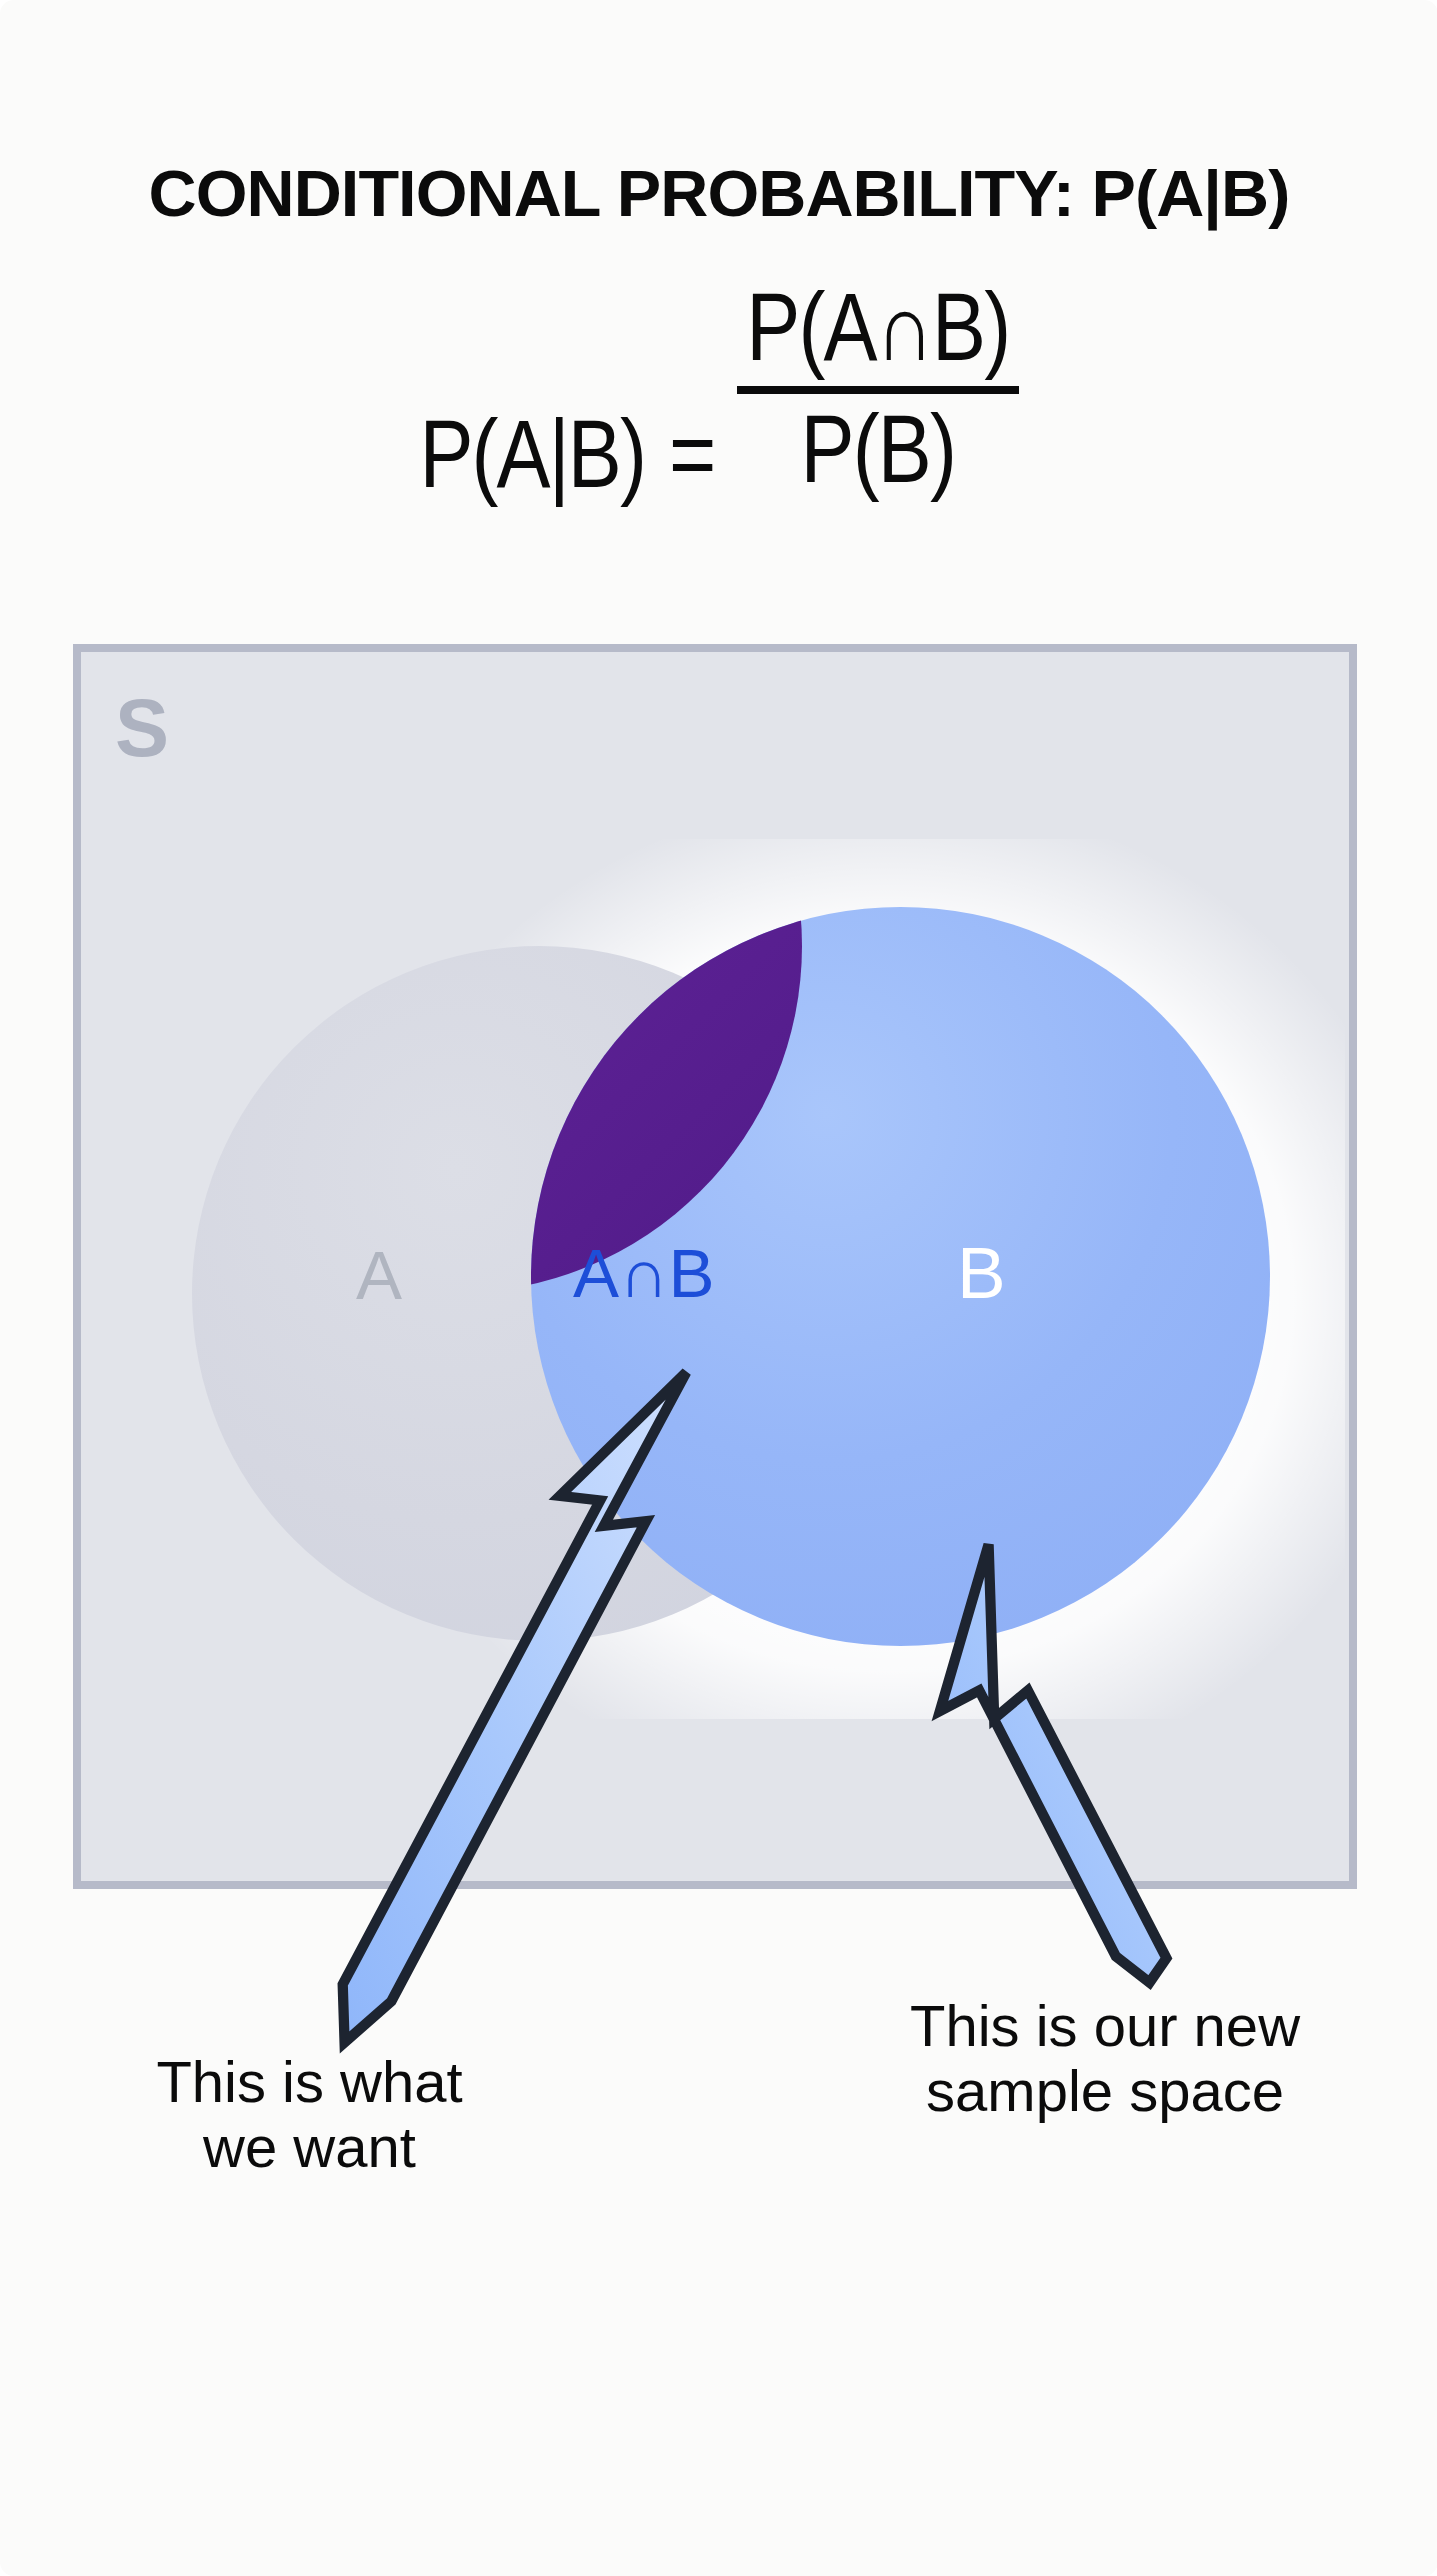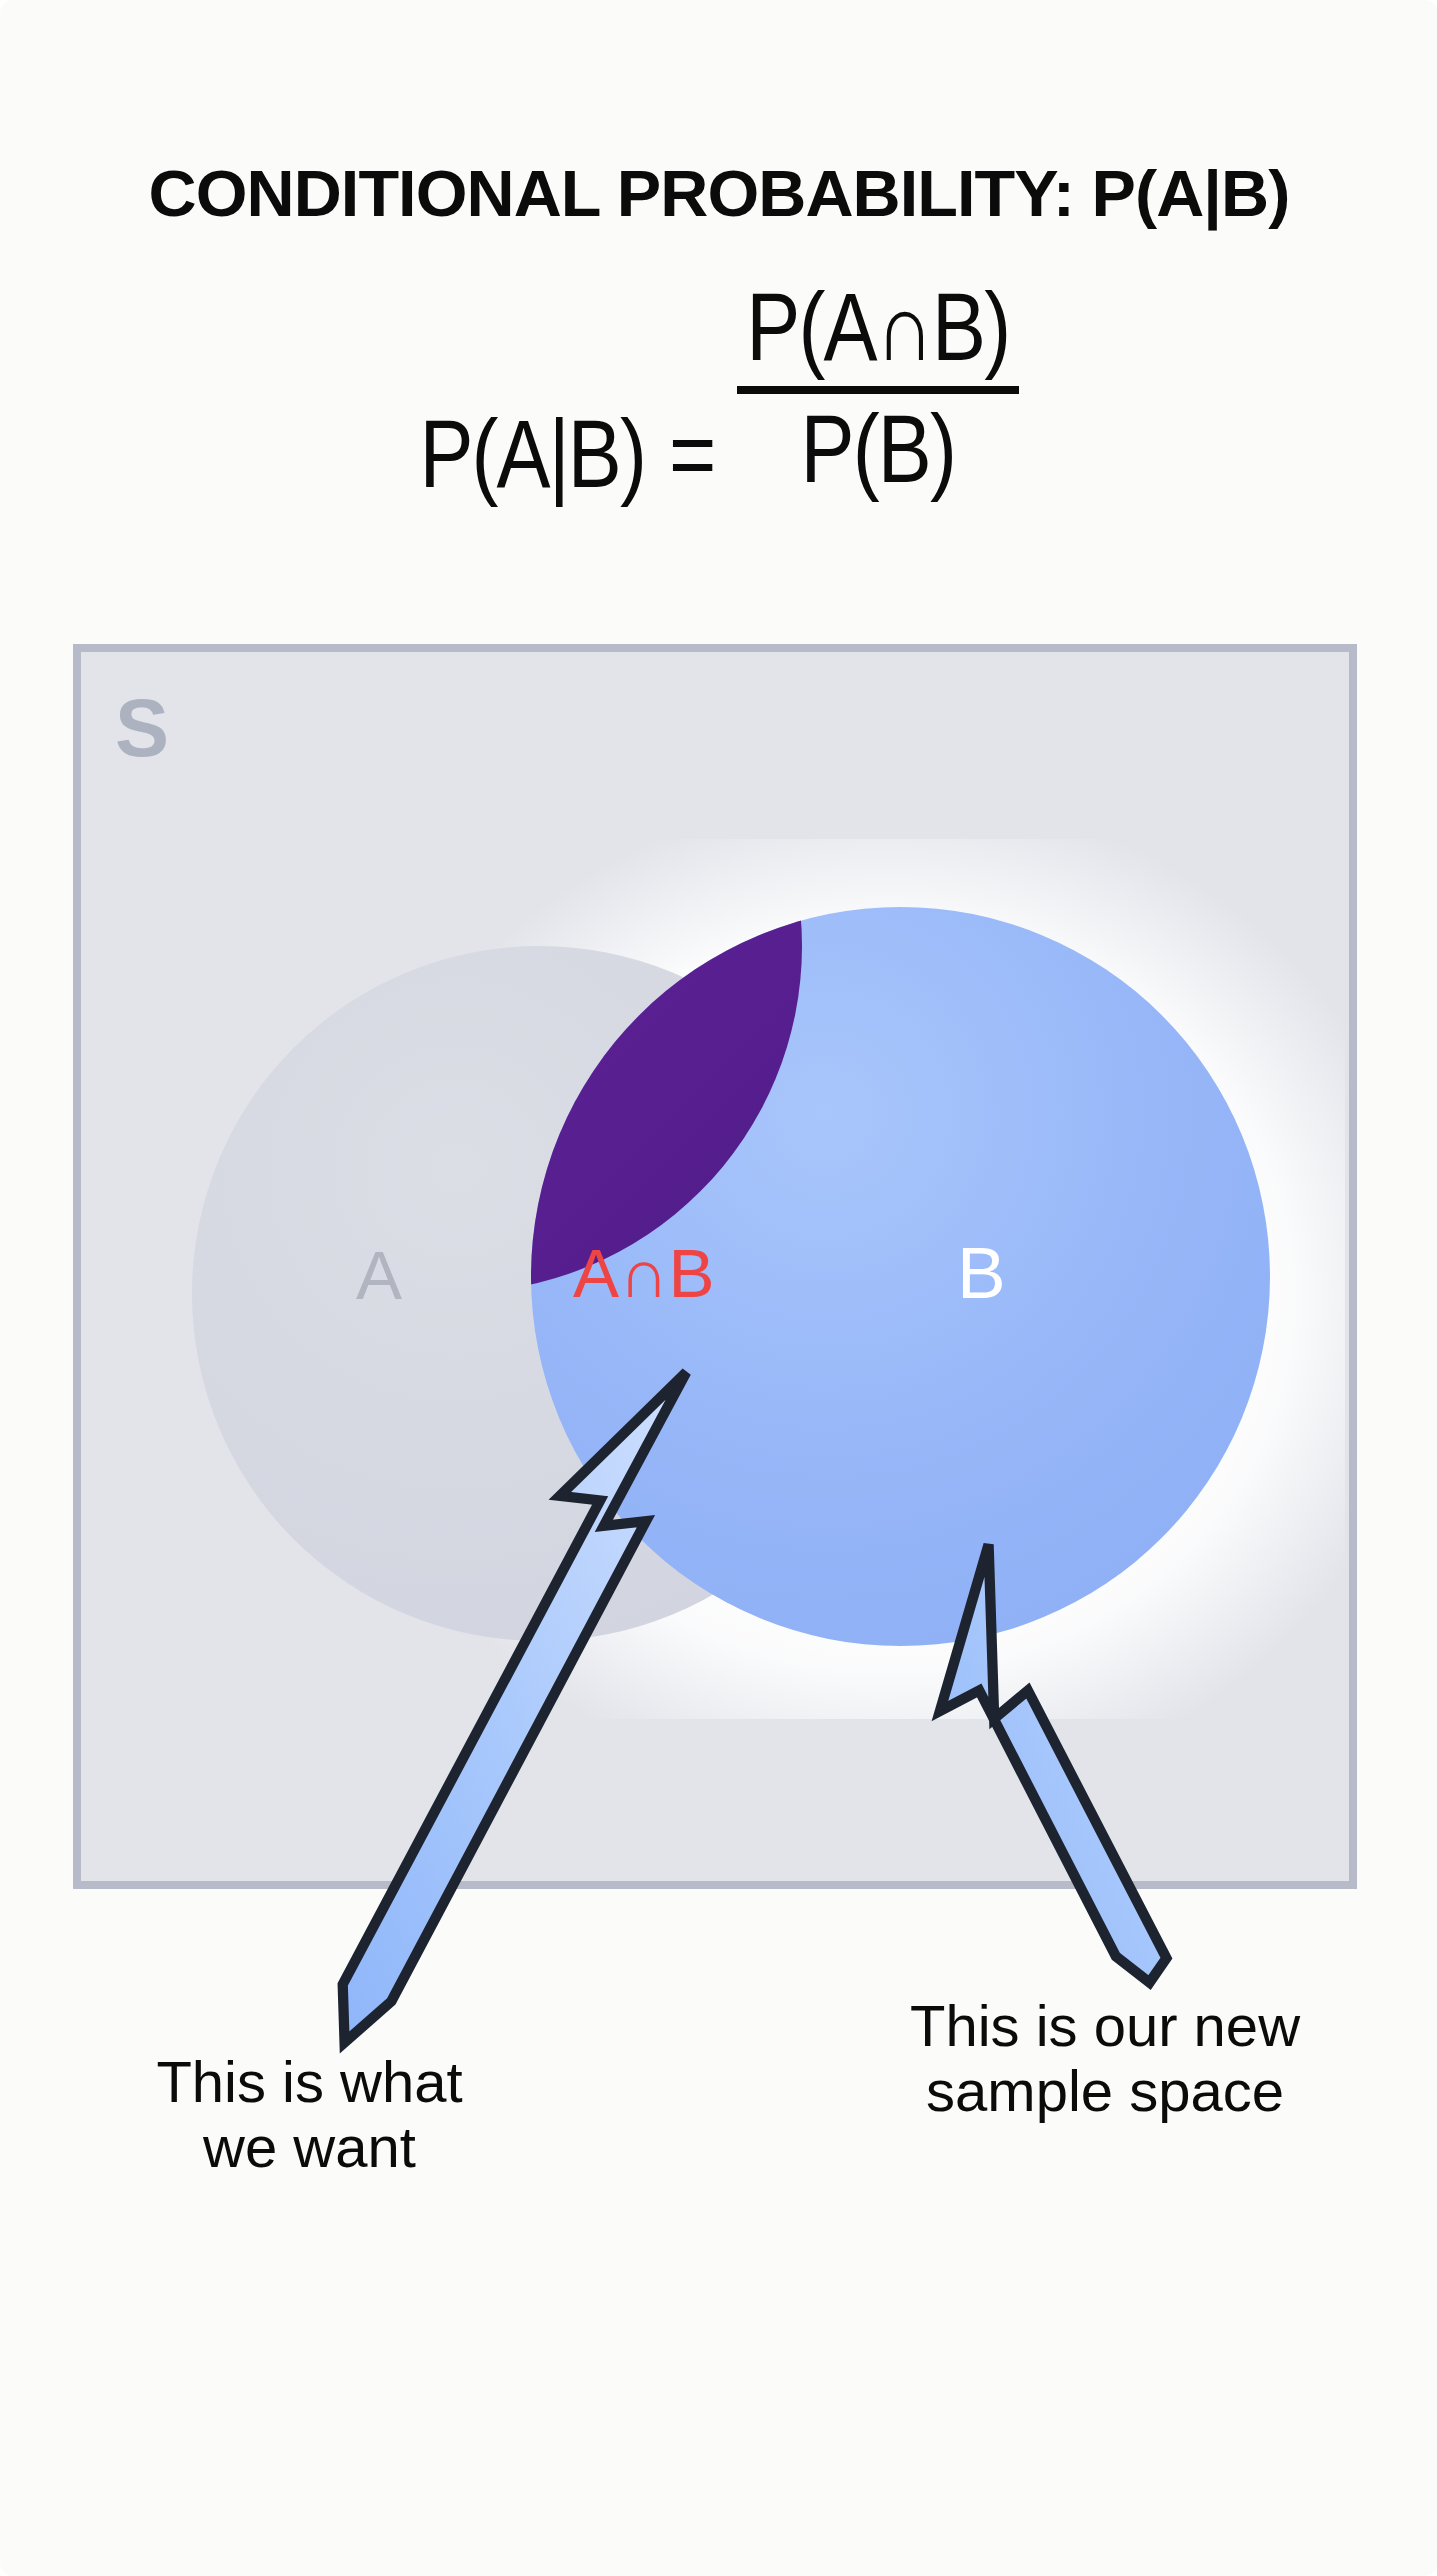--- a/index.html
+++ b/index.html
@@ -149,21 +149,21 @@
     pointer-events: none;
   }
   #label-a {
     left: 356px; top: 1236px;
     font-size: 69px;
     color: #b0b5c0;
   }
   #label-ab {
     left: 573px; top: 1234px;
     font-size: 69px;
-    color: #ef4444;
+    color: #1d4ed8;
   }
   #label-b {
     left: 957px; top: 1231px;
     font-size: 73px;
     color: #ffffff;
   }
 
   
   #arrows {
     position: absolute;

